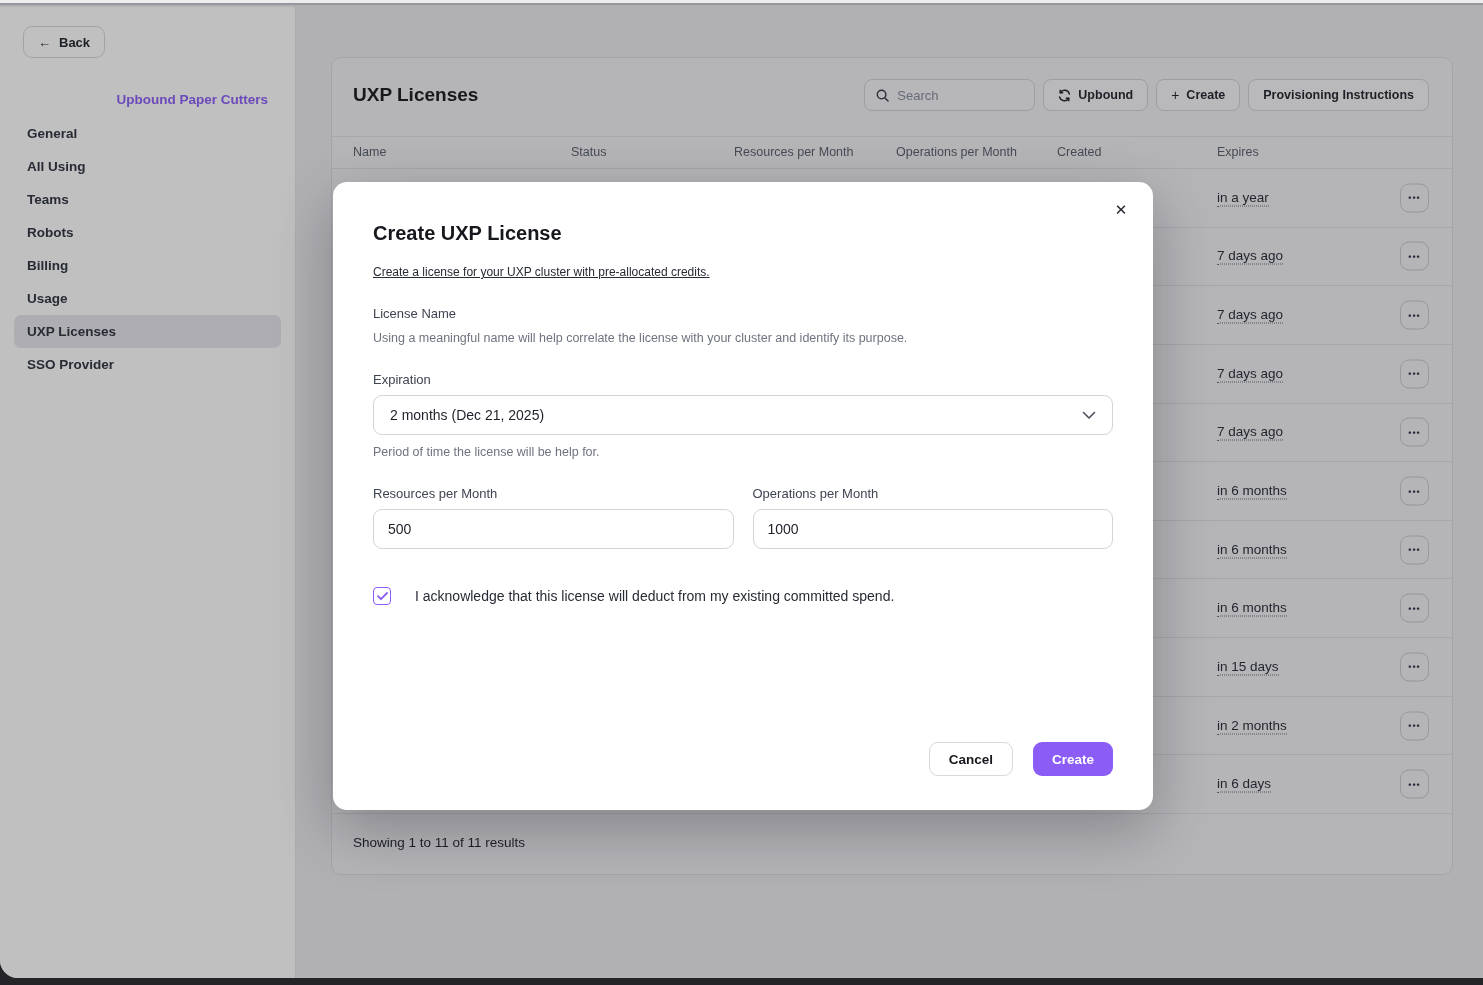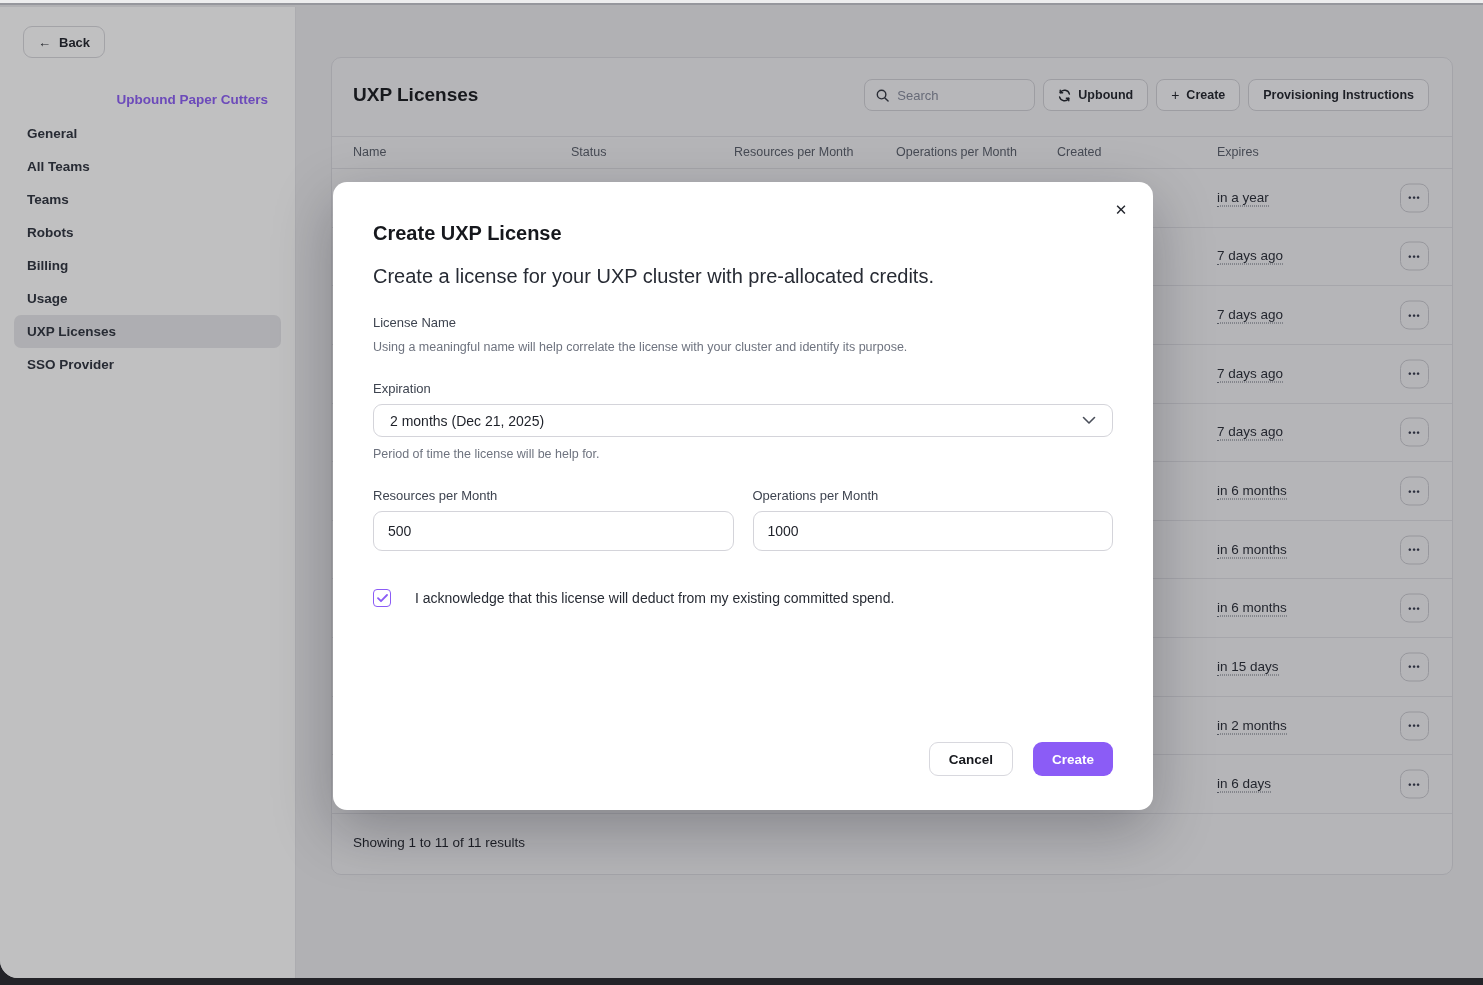--- a/index.html
+++ b/index.html
@@ -61,27 +61,27 @@
   .overlay { position:absolute; inset:0; background:rgba(28,28,34,0.28); z-index:50; }
 
   
   .modal { position:absolute; left:333px; top:182px; width:820px; height:628px; z-index:100;
     background:#ffffff; border-radius:14px; box-shadow:0 20px 60px rgba(10,10,20,0.28);
     display:flex; flex-direction:column; padding:26px 40px 34px; }
   .modal-close { position:absolute; top:16px; right:20px; width:24px; height:24px;
     display:flex; align-items:center; justify-content:center; font-size:15px;
     color:#1e2129; cursor:pointer; background:none; border:none; }
   .modal-title { margin-top:14px; font-size:20px; font-weight:700; color:#16181d; }
-  .modal-desc { margin-top:20px; font-size:20px; color:#272b34; }
+  .modal-desc { margin-top:20px; font-size:12px; color:#272b34;text-decoration:underline; }
   .field-label { margin-top:27px; font-size:13px; color:#3e4450; }
   .text-input { margin-top:8px; width:100%; height:40px; border:1px solid #d4d4da;
     border-radius:9px; padding:0 14px; font-size:14px; color:#1e2129;
     font-family:inherit; background:#fff; outline:none; }
   .helper { margin-top:10px; font-size:12.5px; color:#6e737f; }
-  .select-box { margin-top:8px; width:100%; height:33px; border:1px solid #d4d4da;
+  .select-box { margin-top:8px; width:100%; height:40px; border:1px solid #d4d4da;
     border-radius:9px; padding:0 16px; display:flex; align-items:center;
     justify-content:space-between; font-size:14px; color:#1e2129; cursor:pointer; background:#fff; }
   .two-col { display:flex; gap:19px; }
   .two-col .col { flex:1; }
   .ack-row { margin-top:38px; display:flex; align-items:center; gap:24px; }
   .checkbox { width:18px; height:18px; border:1.6px solid #8b5cf6; border-radius:4px;
     background:#fff; display:flex; align-items:center; justify-content:center; cursor:pointer; flex:0 0 auto; }
   .ack-label { font-size:14px; color:#272b34; }
   .modal-footer { margin-top:auto; display:flex; justify-content:flex-end; gap:20px; }
   .btn-cancel { height:34px; padding:0 19px; background:#fff; border:1px solid #d8d8de;
@@ -96,21 +96,21 @@
   <div class="app-window">
 
     <div class="sidebar">
       <button class="back-btn">
         <span>←</span>
         <span>Back</span>
       </button>
       <div class="side-nav">
         <div class="org-name">Upbound Paper Cutters</div>
         <div class="nav-item">General</div>
-        <div class="nav-item">All Teams</div>
+        <div class="nav-item">All Using</div>
         <div class="nav-item">Teams</div>
         <div class="nav-item">Robots</div>
         <div class="nav-item">Billing</div>
         <div class="nav-item">Usage</div>
         <div class="nav-item active">UXP Licenses</div>
         <div class="nav-item">SSO Provider</div>
       </div>
     </div>
 
     <div class="main">

